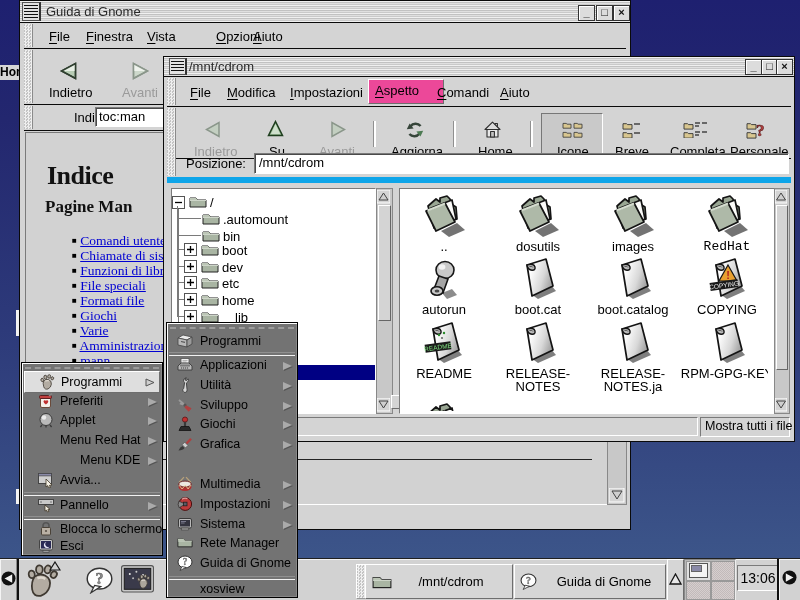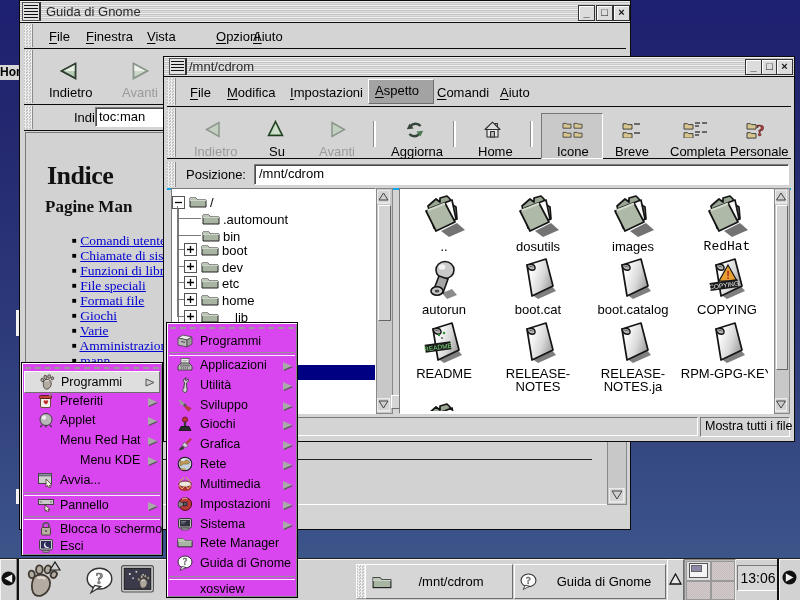--- a/index.html
+++ b/index.html
@@ -10,21 +10,21 @@
 .wbtn{position:absolute;width:15px;height:14px;background:#dcdcdc;border:1px solid #333;box-shadow:inset 1px 1px 0 #fff;color:#111;font:bold 11px "Liberation Sans",sans-serif;text-align:center;line-height:13px;}
 .ttl{position:absolute;font:13px "Liberation Sans",sans-serif;color:#2a2a2a;}
 .handle{position:absolute;width:8px;background:#cfcfcf;background-image:conic-gradient(#efefef 25%,#c3c3c3 0 50%,#efefef 0 75%,#c3c3c3 0);background-size:3px 3px;border-right:1px solid #8a8a8a;}
 .mitem{position:absolute;font:13px "Liberation Sans",sans-serif;color:#000;}
 .mitem u{text-decoration:underline;text-underline-offset:2px;}
 .entry{position:absolute;background:#fff;border:1px solid #7a7a7a;border-bottom-color:#fff;border-right-color:#fff;box-shadow:inset 1px 1px 0 #4a4a4a;font:13px "Liberation Sans",sans-serif;color:#000;}
 .sunken{border-top:1px solid #7a7a7a;border-left:1px solid #7a7a7a;border-bottom:1px solid #fff;border-right:1px solid #fff;}
 .raised{border-top:1px solid #fff;border-left:1px solid #fff;border-bottom:1px solid #6e6e6e;border-right:1px solid #6e6e6e;}
 .lbl{font:13px "Liberation Sans",sans-serif;color:#000;}
 .glbl{font:13px "Liberation Sans",sans-serif;color:#9a9a9a;}
-.menu{position:absolute;background:#d946ef;border:1px solid #000;box-shadow:inset 1px 1px 0 #fff, inset -1px -1px 0 #888;}
+.menu{position:absolute;background:#737373;border:1px solid #000;box-shadow:inset 1px 1px 0 #fff, inset -1px -1px 0 #888;}
 .mrow{position:absolute;left:2px;right:2px;height:20px;}
 .mtxt{position:absolute;left:36px;top:3px;white-space:nowrap;font:12.5px "Liberation Sans",sans-serif;color:#000;}
 .marr{position:absolute;right:3px;top:7px;width:0;height:0;border-left:9px solid #aaa;border-top:4px solid transparent;border-bottom:4px solid transparent;filter:drop-shadow(1px 1px 0 #555);}
 .msep{position:absolute;left:2px;right:2px;height:2px;border-top:1px solid #909090;border-bottom:1px solid #f2f2f2;}
 .micon{position:absolute;left:13px;top:2px;width:16px;height:16px;}
 .tear{position:absolute;left:3px;right:3px;height:0;border-top:2px dashed #9a9a9a;}
 .treetxt{font:13px "Liberation Sans",sans-serif;color:#000;position:absolute;}
 .ilbl{position:absolute;font:13px "Liberation Sans",sans-serif;color:#000;text-align:center;line-height:13px;}
 .scrl{position:absolute;background:#c8c8c8;border:1px solid #888;}
 .slider{position:absolute;left:1px;right:1px;background:#d4d4d4;border-top:1px solid #fff;border-left:1px solid #fff;border-bottom:1px solid #666;border-right:1px solid #666;}
@@ -161,21 +161,21 @@
     <div class="wbtn" style="right:32px;top:2px;">_</div>
     <div class="wbtn" style="right:16px;top:2px;">□</div>
     <div class="wbtn" style="right:1px;top:2px;">×</div>
   </div>
 
   <div class="abs" style="left:3px;top:20px;right:3px;height:29px;border-bottom:1px solid #0a0a0a;">
     <div class="handle" style="left:0;top:1px;bottom:1px;"></div>
     <div class="mitem" style="left:23px;top:8px;"><u>F</u>ile</div>
     <div class="mitem" style="left:60px;top:8px;"><u>M</u>odifica</div>
     <div class="mitem" style="left:123px;top:8px;"><u>I</u>mpostazioni</div>
-    <div class="mitem raised" style="left:201px;top:2px;padding:3px 14px 5px 6px;background:#a3a3a3;"><u>A</u>spetto</div>
+    <div class="mitem raised" style="left:201px;top:2px;padding:3px 24px 5px 6px;background:#ec4899;"><u>A</u>spetto</div>
     <div class="mitem" style="left:270px;top:8px;"><u>C</u>omandi</div>
     <div class="mitem" style="left:333px;top:8px;"><u>A</u>iuto</div>
   </div>
 
   <div class="abs" style="left:3px;top:50px;right:3px;height:51px;border-bottom:1px solid #0a0a0a;">
     <div class="handle" style="left:0;top:1px;bottom:1px;"></div>
     <svg class="abs" style="left:38px;top:14px;" width="15" height="17">
         <polygon points="14,1.5 14,15.5 1.5,8.5" fill="#c3cfc1" stroke="#8a968a" stroke-width="1.5"></polygon>
       </svg>
     <div class="glbl abs" style="left:27px;top:37px;">Indietro</div>
@@ -231,21 +231,21 @@
       </svg>
     <div class="lbl abs" style="left:503px;top:37px;">Completa</div>
     <svg class="abs" style="left:579px;top:13px;" width="24" height="19">
         <use href="#tanfolder" x="0" y="1" width="11" height="9"></use>
         <use href="#tanfolder" x="0" y="10" width="11" height="9"></use>
         <text x="10" y="16" font-family="Liberation Serif" font-size="17" font-weight="bold" fill="#b04040" stroke="#5a1a1a" stroke-width="0.6">?</text>
       </svg>
     <div class="lbl abs" style="left:563px;top:37px;">Personale</div>
   </div>
 
-  <div class="abs" style="left:3px;top:104px;right:3px;height:27px;border-bottom:2px solid #0ea5e9;">
+  <div class="abs" style="left:3px;top:93px;right:3px;height:27px;border-bottom:6px solid #0ea5e9;">
     <div class="handle" style="left:0;top:1px;bottom:1px;"></div>
     <div class="lbl abs" style="left:19px;top:6px;">Posizione:</div>
     <div class="entry" style="left:87px;top:3px;right:2px;height:18px;padding:1px 0 0 4px;">/mnt/cdrom</div>
   </div>
 
   <div class="abs" style="left:3px;top:129px;right:3px;height:229px;">
     <div class="abs sunken" style="left:4px;top:2px;width:203px;height:224px;background:#fff;overflow:hidden;" id="treepane">
 
       <div class="abs" style="left:79px;top:176px;width:124px;height:15px;background:#000083;"></div>
 
@@ -710,27 +710,20 @@
     <div class="mtxt" style="left:31px;">Giochi</div>
       <div class="marr"></div>
   </div>
   <div class="mrow" style="top:111.2px;">
     <svg class="micon" style="left:8px;">
         <use href="#brush" width="16" height="16"></use>
       </svg>
     <div class="mtxt" style="left:31px;">Grafica</div>
       <div class="marr"></div>
   </div>
-  <div class="mrow" style="top:131px;">
-    <svg class="micon" style="left:8px;">
-        <use href="#globe" width="16" height="16"></use>
-      </svg>
-    <div class="mtxt" style="left:31px;">Rete</div>
-      <div class="marr"></div>
-  </div>
   <div class="mrow" style="top:150.9px;">
     <svg class="micon" style="left:8px;">
         <use href="#drum" width="16" height="16"></use>
       </svg>
     <div class="mtxt" style="left:31px;">Multimedia</div>
       <div class="marr"></div>
   </div>
   <div class="mrow" style="top:170.7px;">
     <svg class="micon" style="left:8px;">
         <use href="#gears" width="16" height="16"></use>

